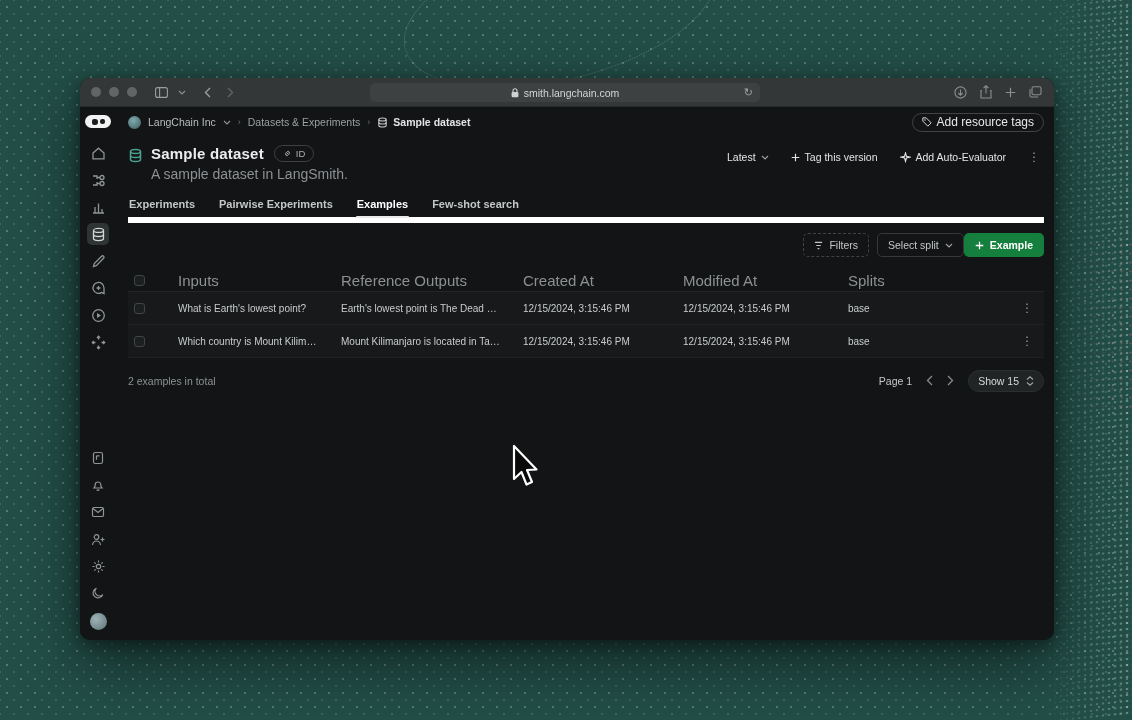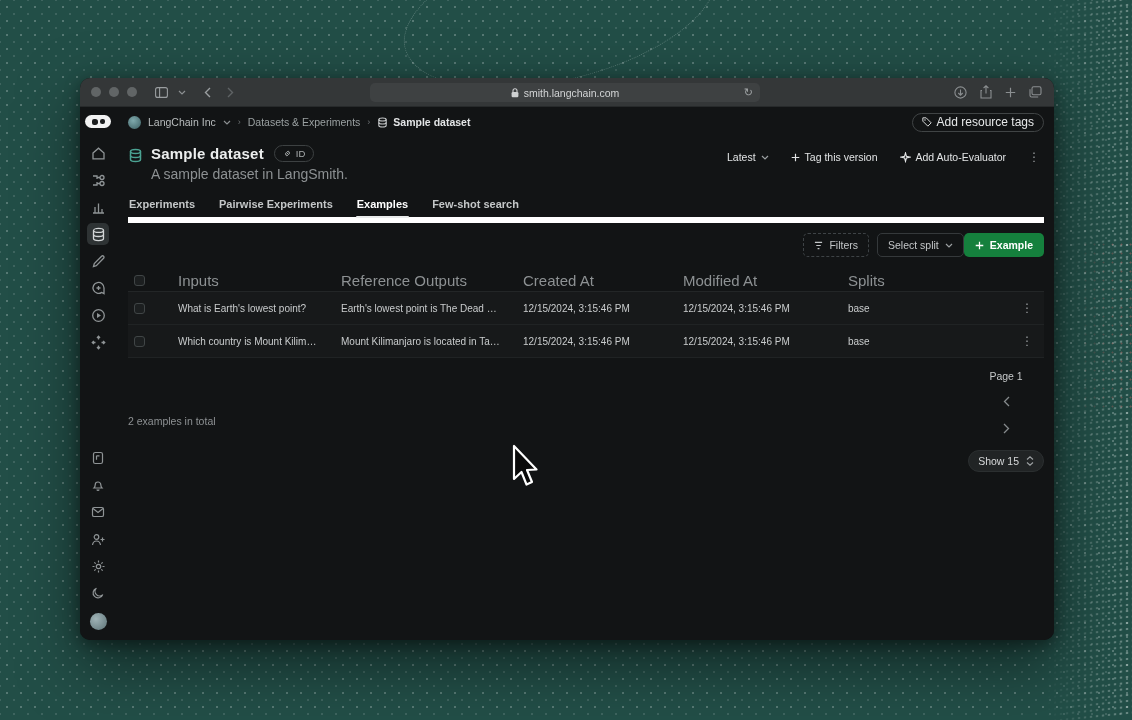--- a/index.html
+++ b/index.html
@@ -153,21 +153,21 @@
   .tr.head { height:23px; border-bottom:1px solid #232627; }
   .tr.row { height:33px; background:#17191a; border-bottom:1px solid #202324; }
   .th { font-size:15px; color:#8d9193; font-weight:400; }
   .td { font-size:10px; color:#c9cccd; white-space:nowrap; overflow:hidden; text-overflow:ellipsis; padding-right:20px; }
   .cb-cell { display:flex; justify-content:flex-start; padding-left:6px; }
   .checkbox { width:11px; height:11px; border-radius:3px; border:1px solid #404546; background:#1c1f20; cursor:pointer; }
   .kebab { background:none; border:none; color:#9b9fa1; font-size:12px; cursor:pointer; line-height:1; }
 
   .table-footer { margin-top:12px; display:flex; align-items:center; justify-content:space-between; flex:0 0 auto; }
   .summary { font-size:10.5px; color:#8d9193; }
-  .pager { display:flex; align-items:center; gap:14px;flex-direction:column; }
+  .pager { display:flex; align-items:center; gap:14px; }
   .page-label { font-size:10.5px; color:#c6c9ca; }
   .pg-arrow { background:none; border:none; color:#868b8d; font-size:12px; cursor:pointer; line-height:1; }
   .show-pill {
     display:flex; align-items:center; gap:7px; height:22px; padding:0 9px;
     background:#212425; border:1px solid #2b2f30; border-radius:11px;
     color:#d6d8d9; font-size:10.5px; font-family:inherit; cursor:pointer;
   }
   .filler { flex:1; }
 
   .cursor { position:absolute; left:508px; top:443px; width:32px; height:46px; pointer-events:none; }

